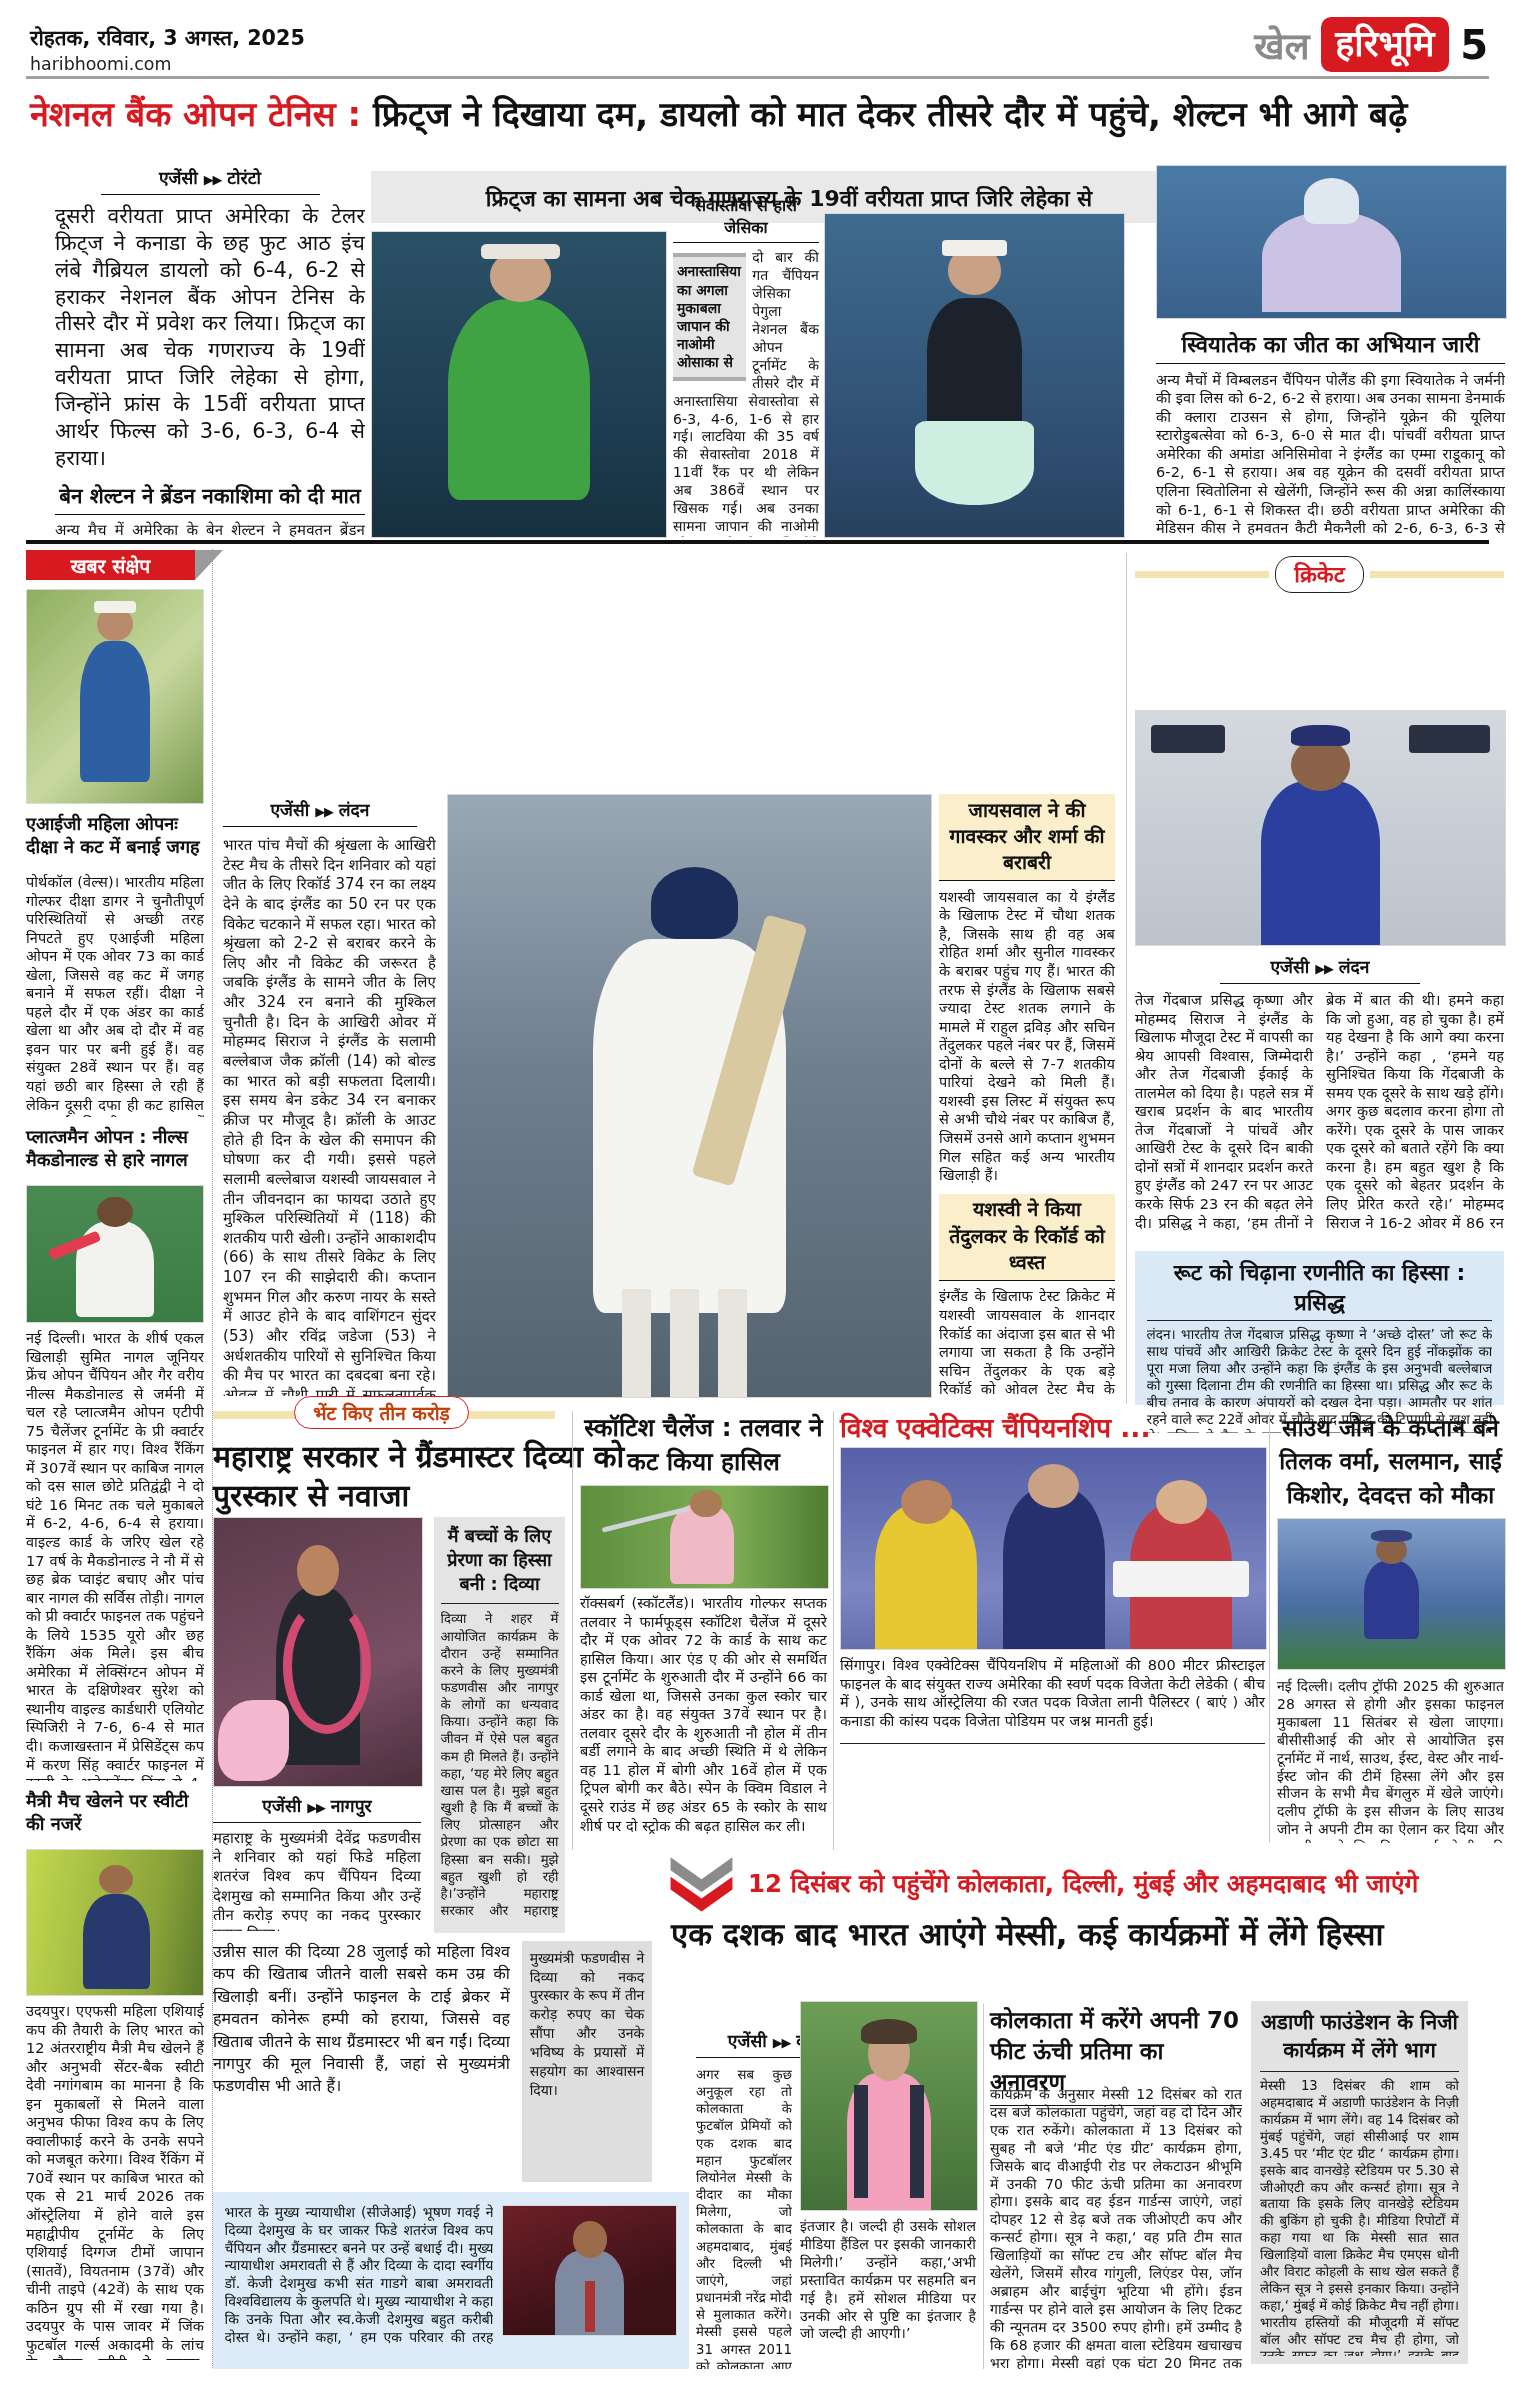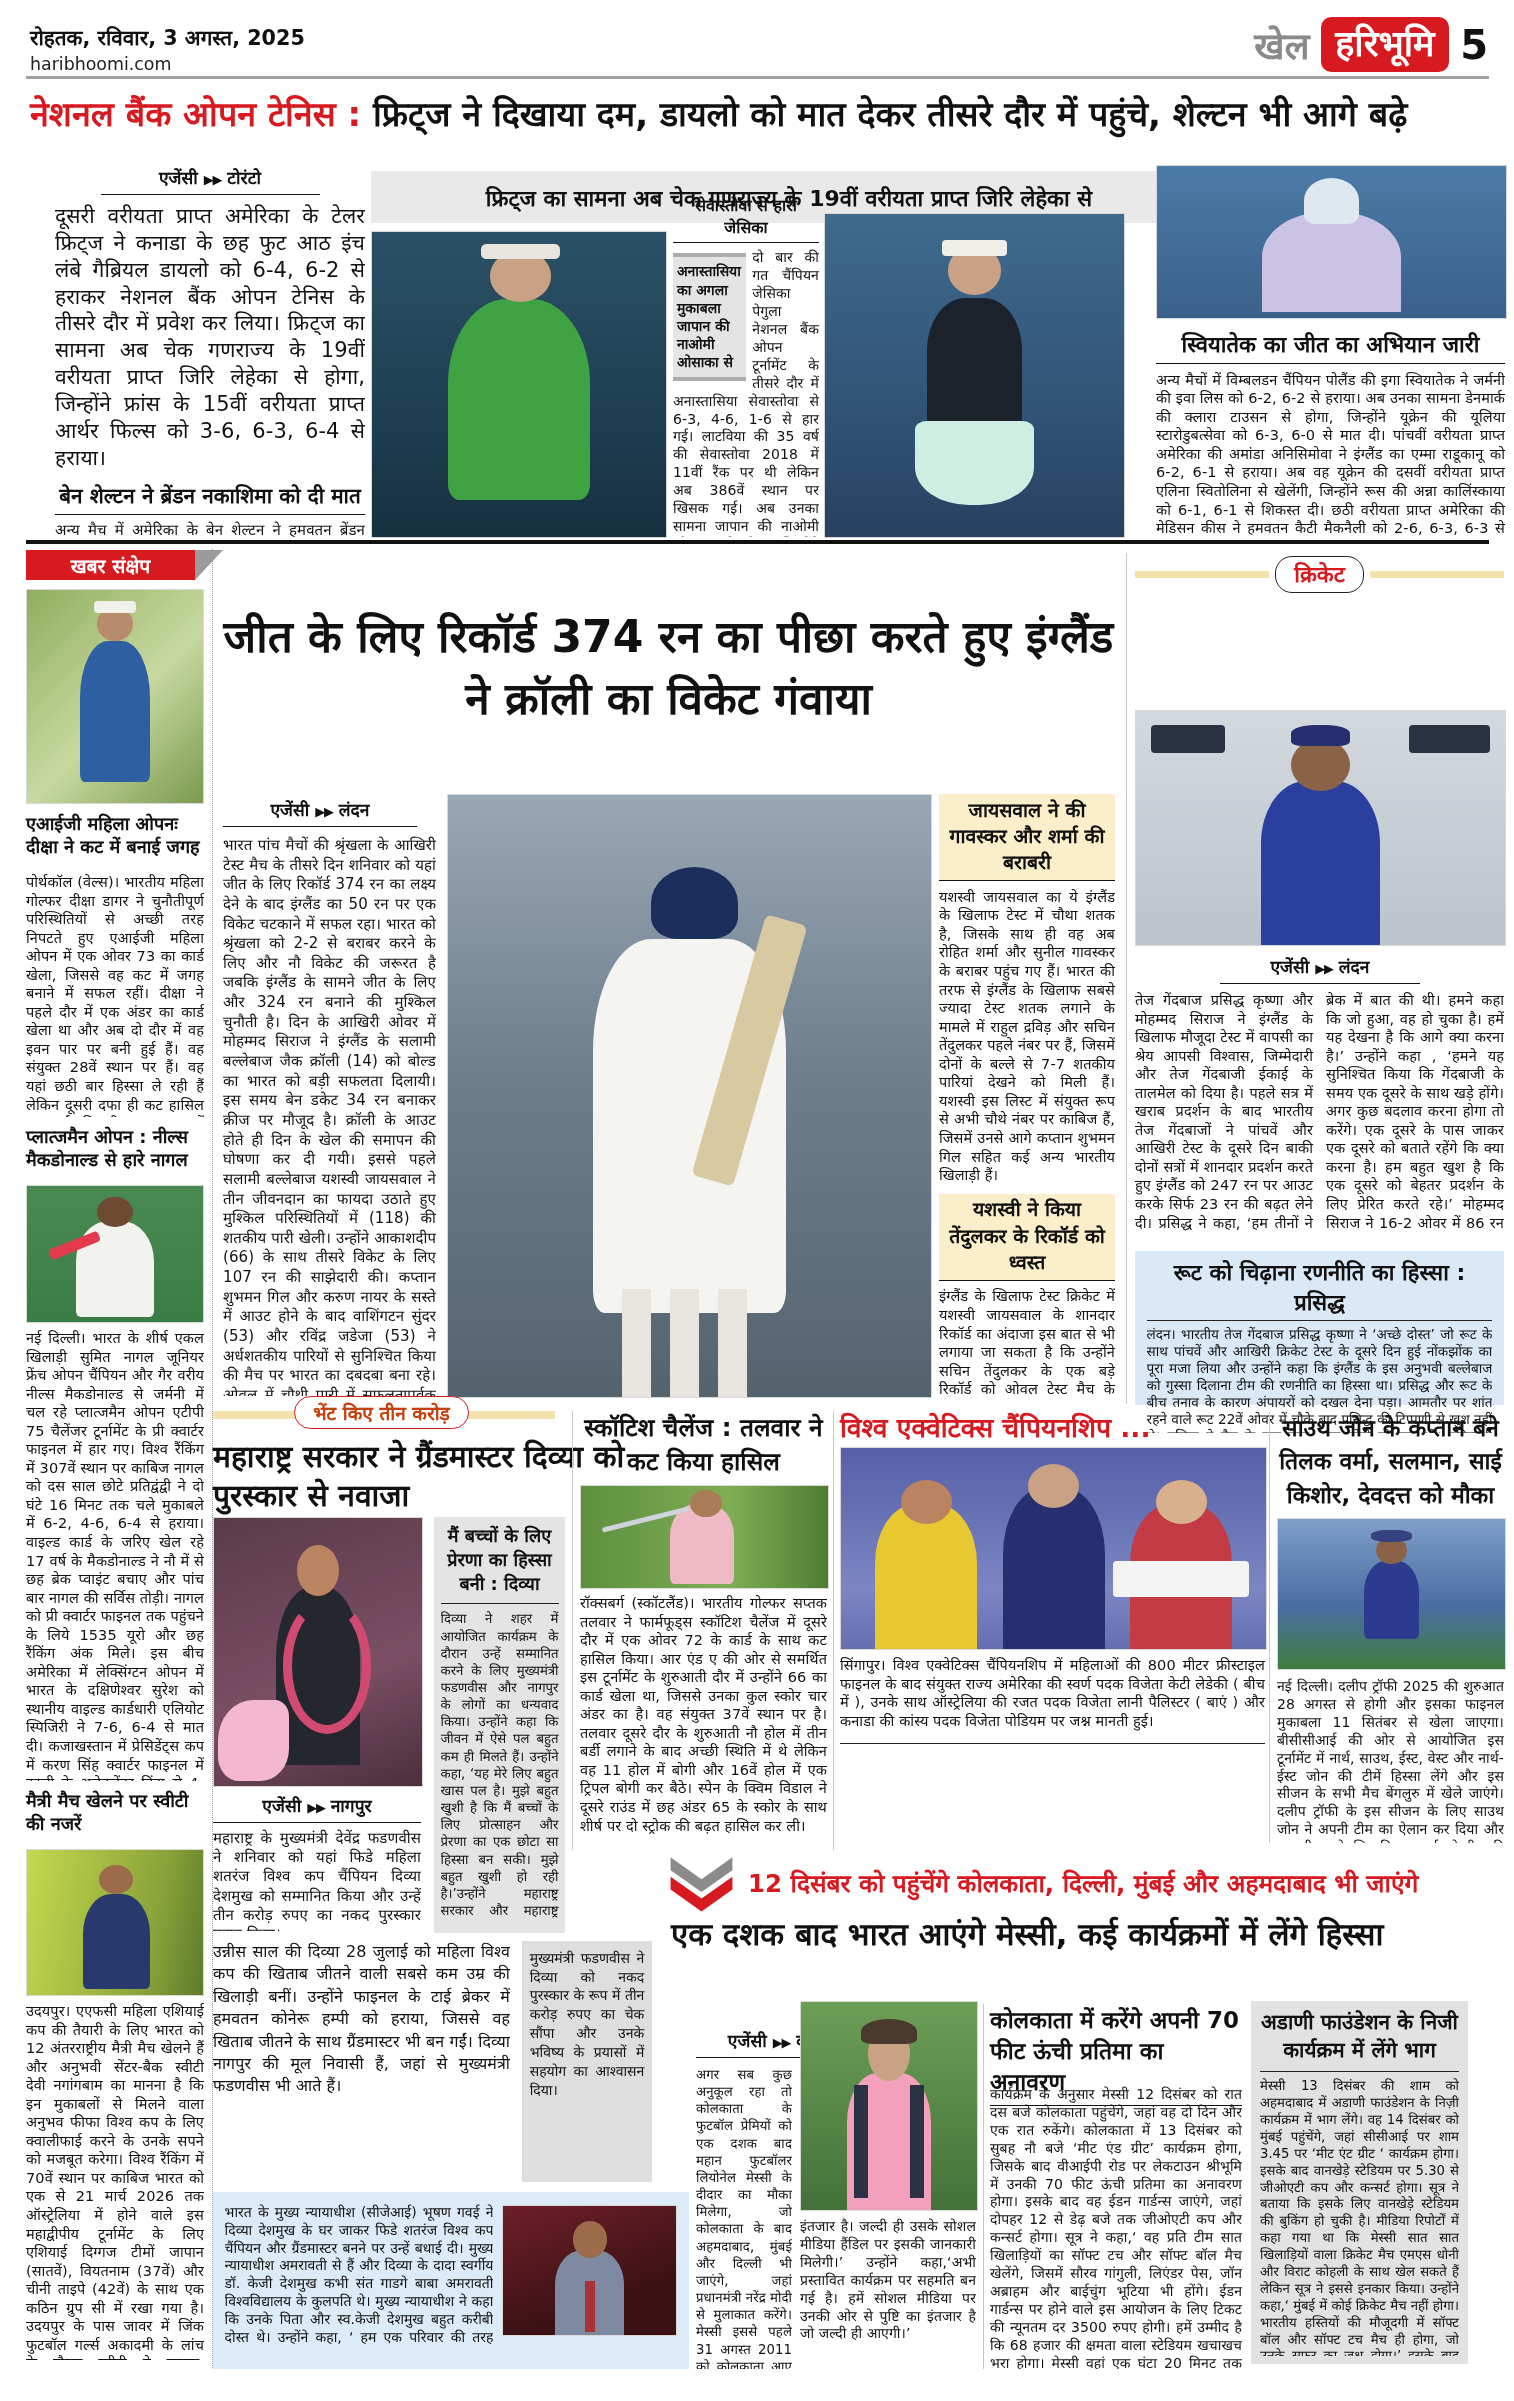--- a/index.html
+++ b/index.html
@@ -104,21 +104,20 @@
   </div>
   <div class="abs j bodytxt clip" style="left:26px;top:1329px;width:178px;height:452px;font-size:14.5px;">नई दिल्ली। भारत के शीर्ष एकल खिलाड़ी सुमित नागल जूनियर फ्रेंच ओपन चैंपियन और गैर वरीय नील्स मैकडोनाल्ड से जर्मनी में चल रहे प्लात्जमैन ओपन एटीपी 75 चैलेंजर टूर्नामेंट के प्री क्वार्टर फाइनल में हार गए। विश्व रैंकिंग में 307वें स्थान पर काबिज नागल को दस साल छोटे प्रतिद्वंद्वी ने दो घंटे 16 मिनट तक चले मुकाबले में 6-2, 4-6, 6-4 से हराया। वाइल्ड कार्ड के जरिए खेल रहे 17 वर्ष के मैकडोनाल्ड ने नौ में से छह ब्रेक प्वाइंट बचाए और पांच बार नागल की सर्विस तोड़ी। नागल को प्री क्वार्टर फाइनल तक पहुंचने के लिये 1535 यूरो और छह रैंकिंग अंक मिले। इस बीच अमेरिका में लेक्सिंग्टन ओपन में भारत के दक्षिणेश्वर सुरेश को स्थानीय वाइल्ड कार्डधारी एलियोट स्पिजिरी ने 7-6, 6-4 से मात दी। कजाखस्तान में प्रेसिडेंट्स कप में करण सिंह क्वार्टर फाइनल में इटली के अलेक्जेंडर बिंदा से 4-6, 4-6 से हार गए।</div>
 
   <div class="abs b" style="left:26px;top:1789px;width:178px;font-size:18px;line-height:1.3;">मैत्री मैच खेलने पर स्वीटी की नजरें</div>
   <div class="abs photo" style="left:26px;top:1849px;width:176px;height:145px;background:linear-gradient(100deg,#c3d94e,#8aa33a 70%,#5d7b2a);">
     <div class="fig" style="left:32%;top:30%;width:38%;height:66%;background:#283a6d;border-radius:42% 42% 6% 6%;"></div>
     <div class="fig" style="left:41%;top:10%;width:19%;height:20%;background:#9c6b4a;border-radius:50%;"></div>
   </div>
   <div class="abs j bodytxt clip" style="left:26px;top:2002px;width:178px;height:358px;font-size:14.5px;">उदयपुर। एएफसी महिला एशियाई कप की तैयारी के लिए भारत को 12 अंतरराष्ट्रीय मैत्री मैच खेलने हैं और अनुभवी सेंटर-बैक स्वीटी देवी नगांगबाम का मानना है कि इन मुकाबलों से मिलने वाला अनुभव फीफा विश्व कप के लिए क्वालीफाई करने के उनके सपने को मजबूत करेगा। विश्व रैंकिंग में 70वें स्थान पर काबिज भारत को एक से 21 मार्च 2026 तक ऑस्ट्रेलिया में होने वाले इस महाद्वीपीय टूर्नामेंट के लिए एशियाई दिग्गज टीमों जापान (सातवें), वियतनाम (37वें) और चीनी ताइपे (42वें) के साथ एक कठिन ग्रुप सी में रखा गया है। उदयपुर के पास जावर में जिंक फुटबॉल गर्ल्स अकादमी के लांच के दौरान स्वीटी ने बताया, ‘जापान हमेशा एक शीर्ष टीम रही है और उनके खिलाफ खेलना एक बड़ा मौका है।</div>
 
-  <div class="abs b" style="left:223px;top:606px;width:891px;font-size:44px;line-height:1.42;text-align:center;">जीत के लिए रिकॉर्ड 374 रन का पीछा करते हुए इंग्लैंड ने क्रॉली का विकेट गंवाया</div>
   <div class="abs byline" style="left:223px;top:797px;width:194px;">
     <span>एजेंसी</span>
     <span class="ar">▶▶</span>
     <span>लंदन</span>
   </div>
   <div class="abs j bodytxt clip" style="left:223px;top:836px;width:213px;height:560px;font-size:15px;line-height:1.31;">भारत पांच मैचों की श्रृंखला के आखिरी टेस्ट मैच के तीसरे दिन शनिवार को यहां जीत के लिए रिकॉर्ड 374 रन का लक्ष्य देने के बाद इंग्लैंड का 50 रन पर एक विकेट चटकाने में सफल रहा। भारत को श्रृंखला को 2-2 से बराबर करने के लिए और नौ विकेट की जरूरत है जबकि इंग्लैंड के सामने जीत के लिए और 324 रन बनाने की मुश्किल चुनौती है। दिन के आखिरी ओवर में मोहम्मद सिराज ने इंग्लैंड के सलामी बल्लेबाज जैक क्रॉली (14) को बोल्ड का भारत को बड़ी सफलता दिलायी। इस समय बेन डकेट 34 रन बनाकर क्रीज पर मौजूद है। क्रॉली के आउट होते ही दिन के खेल की समापन की घोषणा कर दी गयी। इससे पहले सलामी बल्लेबाज यशस्वी जायसवाल ने तीन जीवनदान का फायदा उठाते हुए मुश्किल परिस्थितियों में (118) की शतकीय पारी खेली। उन्होंने आकाशदीप (66) के साथ तीसरे विकेट के लिए 107 रन की साझेदारी की। कप्तान शुभमन गिल और करुण नायर के सस्ते में आउट होने के बाद वाशिंगटन सुंदर (53) और रविंद्र जडेजा (53) ने अर्धशतकीय पारियों से सुनिश्चित किया की मैच पर भारत का दबदबा बना रहे। ओवल में चौथी पारी में सफलतापूर्वक सबसे बड़ा लक्ष्य का पीछा 263 रन का है। ऐसे में इंग्लैंड को इस मैच को जीतने के लिए चौथी पारी में रिकॉर्ड लक्ष्य का पीछा करना होगा।</div>
 
   <div class="abs photo" style="left:447px;top:794px;width:483px;height:602px;background:linear-gradient(180deg,#9aa7b5,#6f7f8e 45%,#55636f);">
     <div class="fig" style="left:30%;top:24%;width:40%;height:62%;background:#f4f4f0;border-radius:30% 30% 6% 6%;"></div>
     <div class="fig" style="left:42%;top:12%;width:18%;height:12%;background:#1b2d5b;border-radius:50% 50% 30% 30%;"></div>

